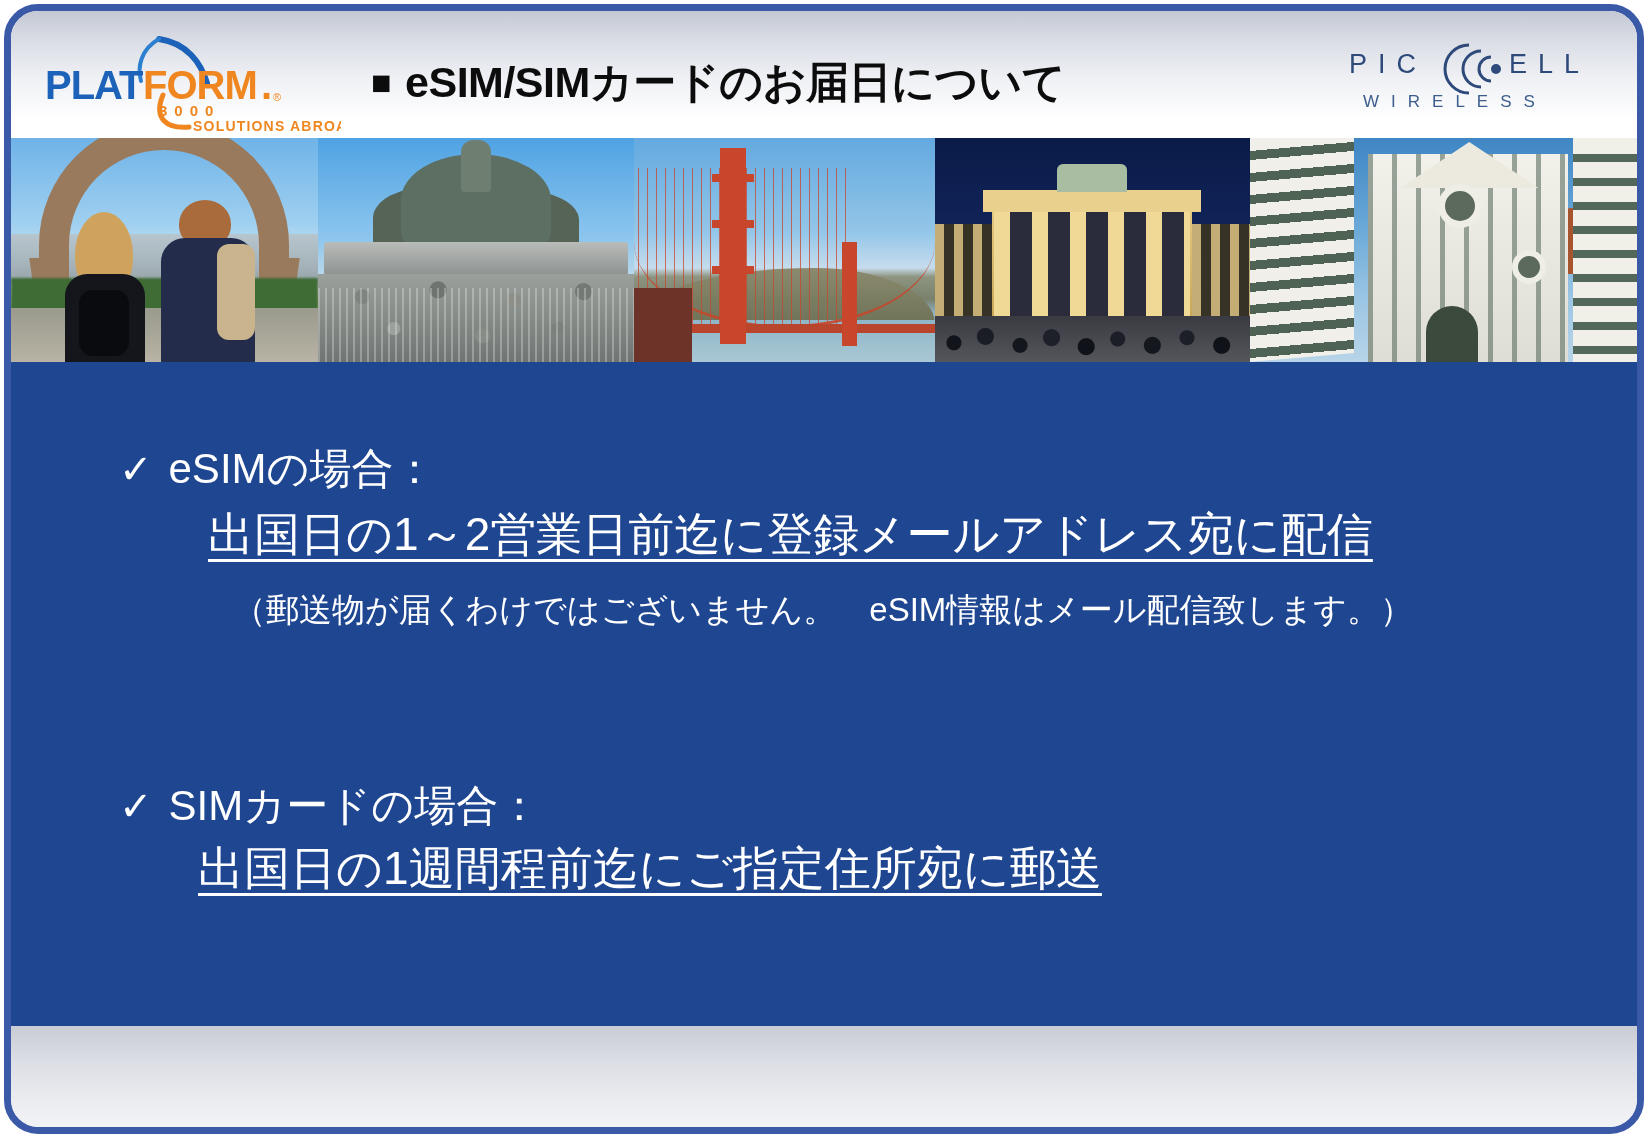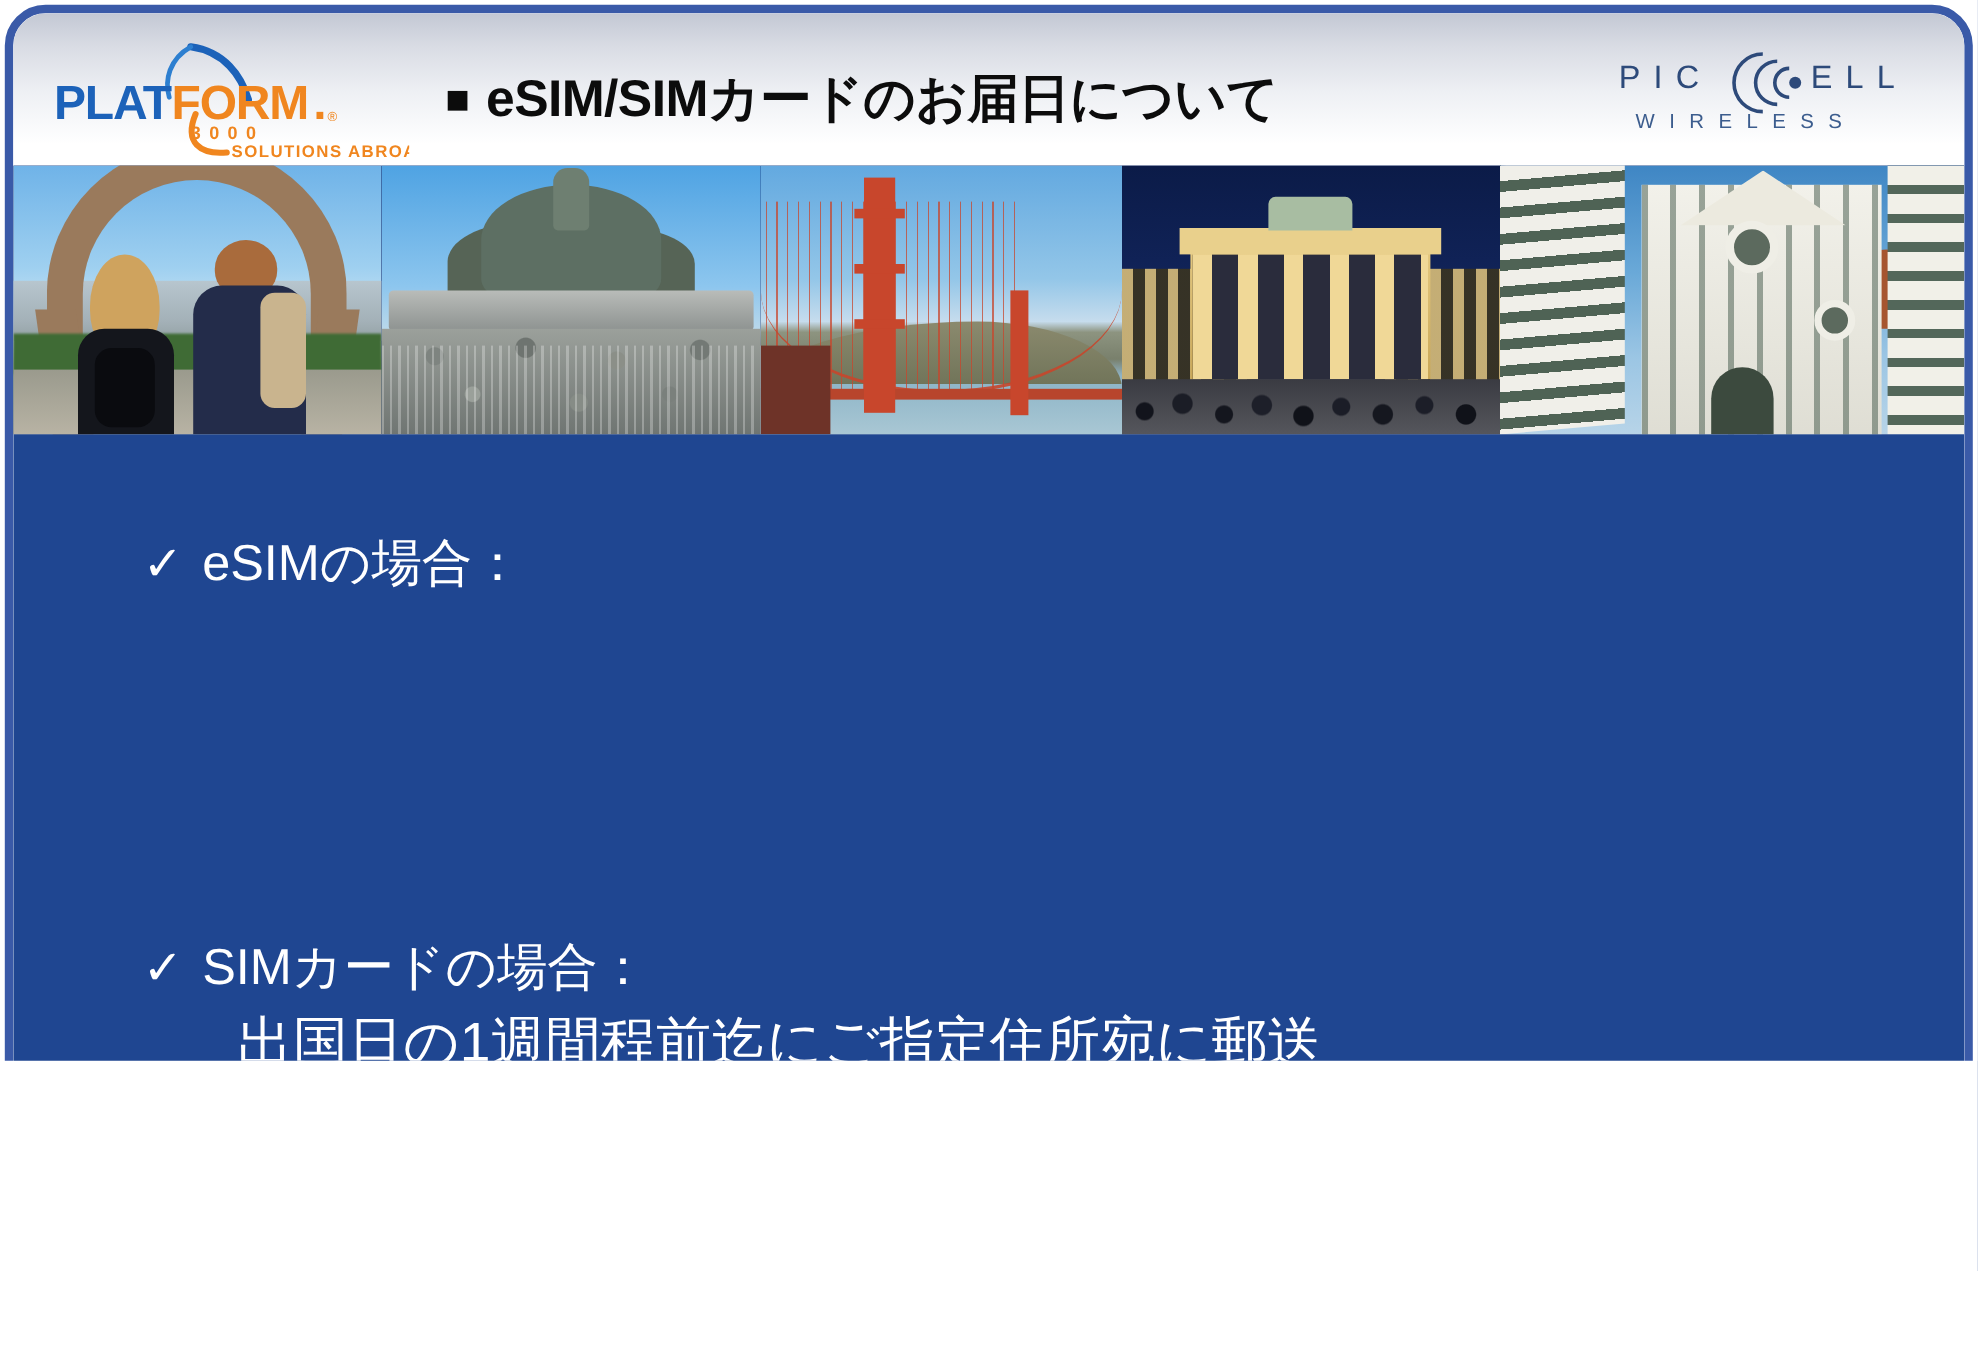--- a/index.html
+++ b/index.html
@@ -1,19 +1,19 @@
 <!DOCTYPE html>
 <html><head>
 <meta charset="utf-8">
 <style>
   * { margin:0; padding:0; box-sizing:border-box; }
   html,body{ width:1648px; height:1138px; background:#ffffff;
     font-family:"Liberation Sans","DejaVu Sans",sans-serif; }
 
-  .slide{ position:relative; width:1648px; height:884px; overflow:hidden;
+  .slide{ position:relative; width:1648px; height:1138px; overflow:hidden;
     background:#ffffff; }
 
   
   .frame{ position:absolute; left:4px; top:4px; width:1640px; height:1130px;
     border:7px solid #3a5aa8; border-radius:34px; background:#fff;
     overflow:hidden; }
   .frame-inner{ position:absolute; inset:0; border-radius:27px; overflow:hidden; }
 
   
   .header{ position:absolute; left:0; top:0; width:100%; height:127px;
@@ -295,21 +295,23 @@
        <div class="fl-rose2"></div>
        <div class="fl-door"></div>
        <div class="fl-bapt"></div>
      </div>
    </div>
 
    <div class="body-blue"></div>
 
    <div class="block lead b1-lead"><span class="chk">✓</span><span>eSIMの場合：</span></div>
 
-
+   <div class="block stmt b1-stmt">出国日の1～2営業日前迄に登録メールアドレス宛に配信</div>
+
+   <div class="block note b1-note">（郵送物が届くわけではございません。　eSIM情報はメール配信致します。）</div>
 
    <div class="block lead b2-lead"><span class="chk">✓</span><span>SIMカードの場合：</span></div>
 
    <div class="block stmt b2-stmt">出国日の1週間程前迄にご指定住所宛に郵送</div>
 
    <div class="footer"></div>
 
   </div>
  </div>
 </div>

